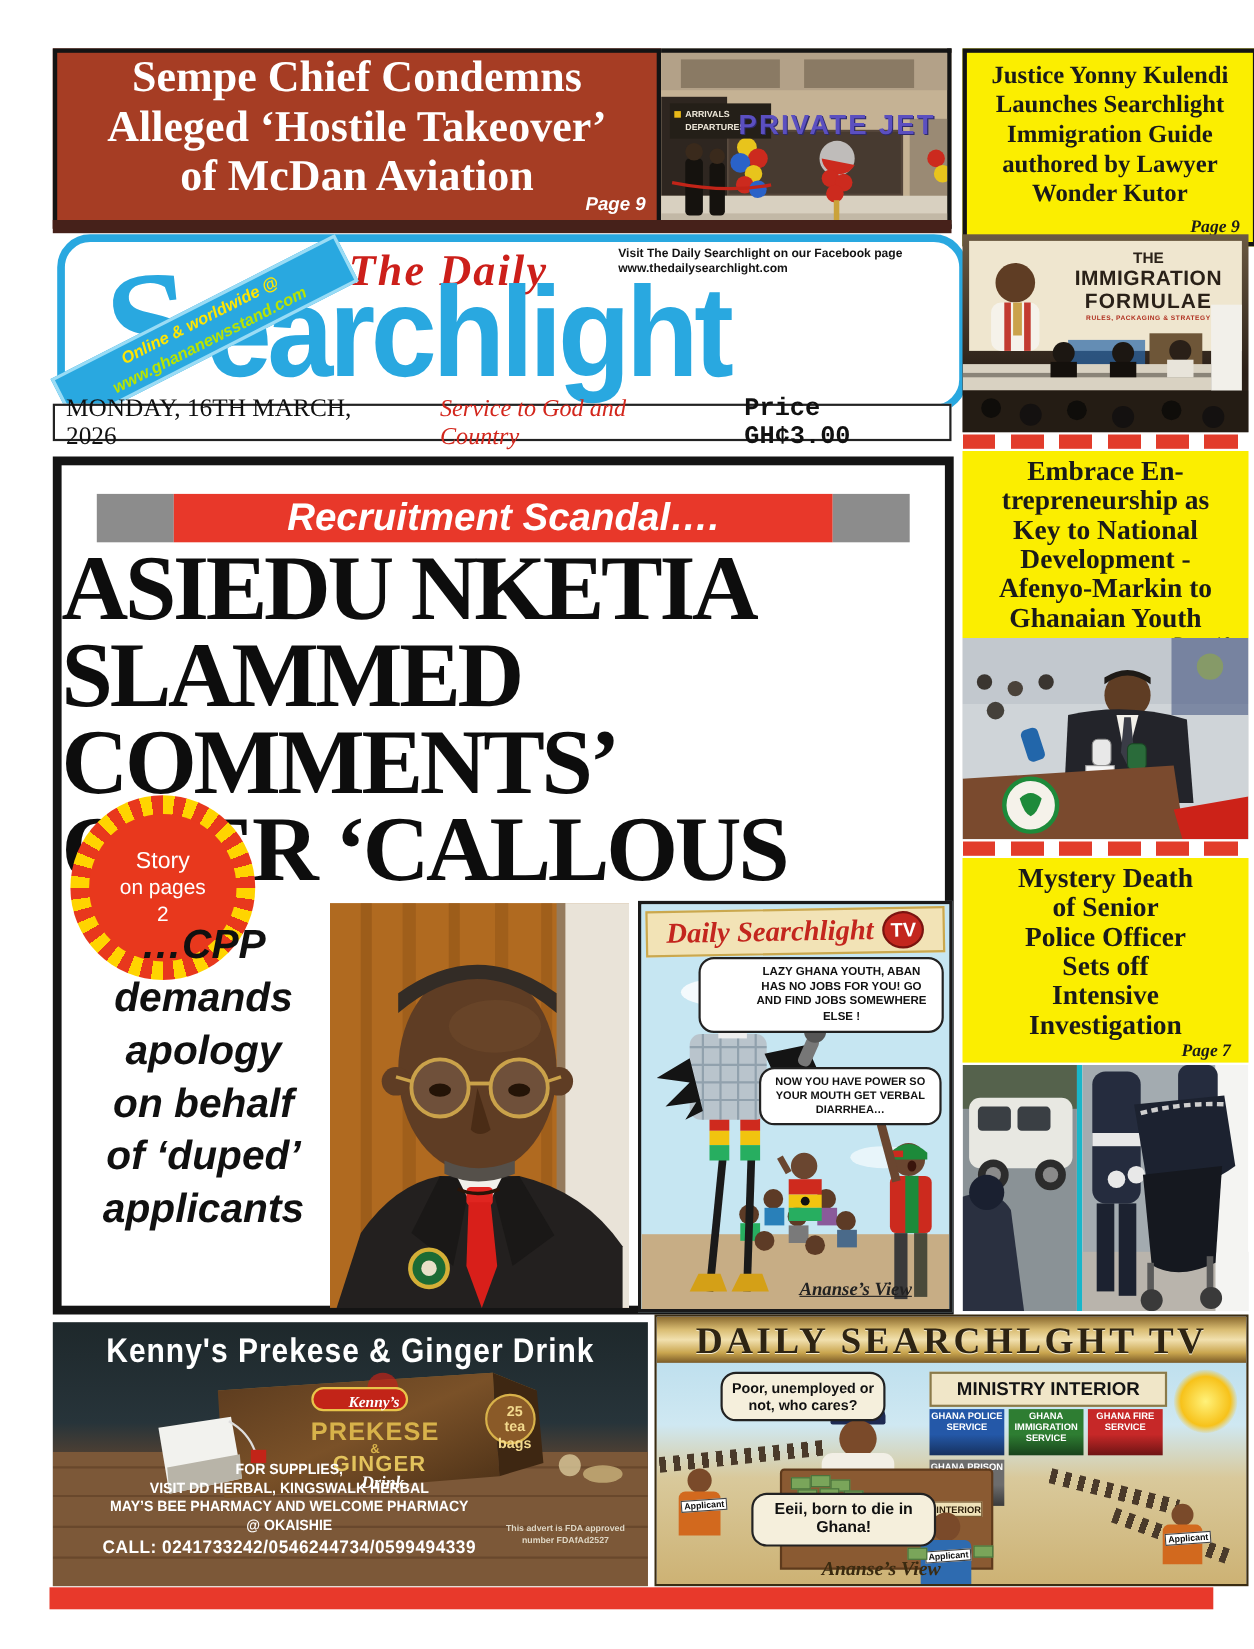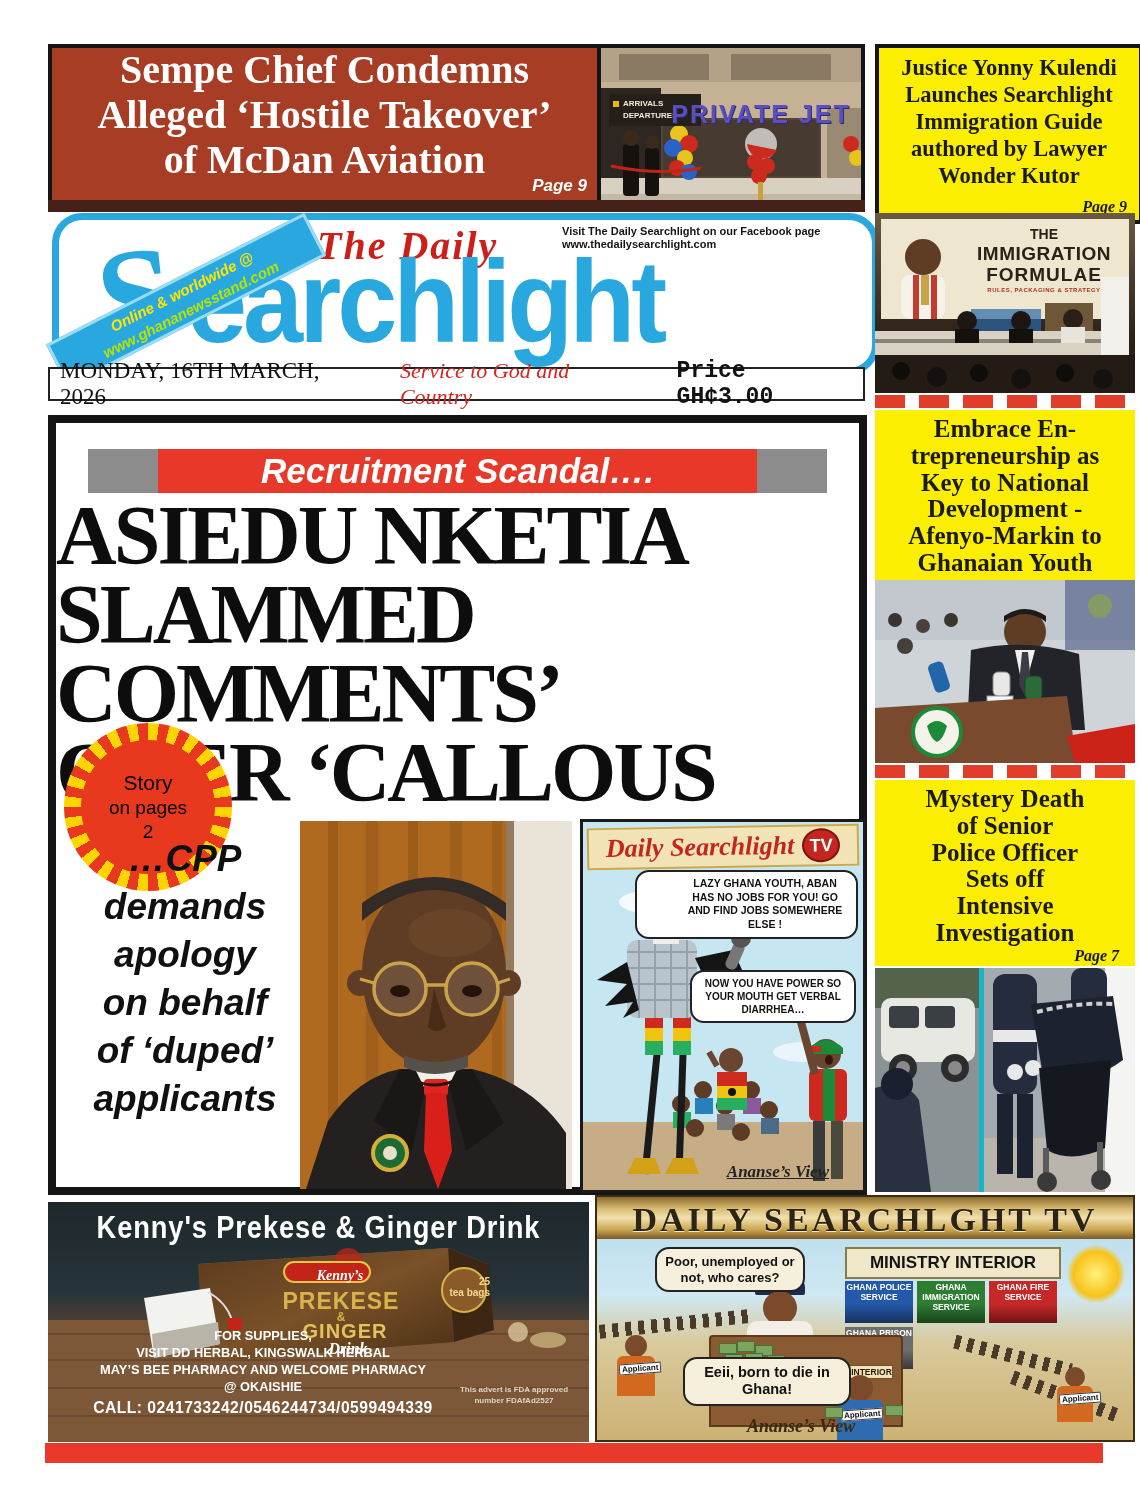--- a/index.html
+++ b/index.html
@@ -76,21 +76,21 @@
             background:#fff;}
   .kicker-row{position:absolute;left:32px;top:26px;right:32px;height:44px;display:flex;}
   .kick-gray{width:70px;background:#8c8c8c;}
   .kick-red{flex:1;background:#e8382a;color:#fff;display:flex;align-items:center;justify-content:center;
             font-weight:bold;font-style:italic;font-size:35px;}
   .headline{position:absolute;left:0;top:74px;width:100%;
             font-family:"Liberation Serif",serif;font-weight:bold;font-size:84px;line-height:.94;
             color:#0d0d0d;letter-spacing:-3px;}
   .star-badge{position:absolute;left:8px;top:300px;width:168px;height:168px;border-radius:50%;
               background:repeating-conic-gradient(#ffd400 0deg 7.5deg,#e8381d 7.5deg 15deg);}
-  .star-core{position:absolute;inset:17px;border-radius:50%;background:#e8381d;color:#000000;
+  .star-core{position:absolute;inset:17px;border-radius:50%;background:#e8381d;color:#ffffff;
              display:flex;flex-direction:column;align-items:center;justify-content:center;line-height:1.25;}
   .star-core .s1{font-size:21px;} .star-core .s2{font-size:19px;} .star-core .s3{font-size:19px;}
   .subhead{position:absolute;left:10px;top:412px;width:238px;text-align:center;font-weight:bold;
            font-style:italic;font-size:37px;line-height:1.3;color:#101010;}
   .portrait{position:absolute;left:244px;top:398px;width:272px;height:368px;overflow:hidden;}
   .cartoon1{position:absolute;left:524px;top:396px;width:286px;height:374px;border:3px solid #1a1a1a;
             box-sizing:border-box;overflow:hidden;background:#c6e6f2;}
   .c1-banner{position:absolute;left:4px;top:4px;right:4px;height:38px;background:#f2e3b6;
              border:2px solid #caa84e;transform:rotate(-1deg);display:flex;align-items:center;
              justify-content:center;gap:8px;}
@@ -112,21 +112,21 @@
   .ad-title{position:absolute;left:0;top:8px;width:100%;text-align:center;color:#fff;font-weight:bold;
             font-size:31px;letter-spacing:1px;transform:scaleX(.88);}
   .ad-overlay{position:absolute;text-align:center;}
   .ad-brand{left:250px;top:66px;width:84px;color:#fff;font-style:italic;font-weight:bold;font-size:14px;
             font-family:"Liberation Serif",serif;}
   .ad-p1{left:218px;top:86px;width:150px;color:#d8b24a;font-weight:bold;font-size:23px;letter-spacing:1px;}
   .ad-amp{left:218px;top:108px;width:150px;color:#d8b24a;font-weight:bold;font-size:12px;}
   .ad-p2{left:222px;top:118px;width:150px;color:#e3c35c;font-weight:bold;font-size:20px;letter-spacing:1px;}
   .ad-p3{left:240px;top:138px;width:120px;color:#fff;font-style:italic;font-weight:bold;font-size:16px;
          font-family:"Liberation Serif",serif;}
-  .ad-badge{left:398px;top:74px;width:44px;color:#f3da8e;font-weight:bold;font-size:10px;line-height:1.1;text-align:right;}
+  .ad-badge{left:398px;top:74px;width:44px;color:#f3da8e;font-weight:bold;font-size:13px;line-height:1.1;}
   .ad-supplies{position:absolute;left:0;bottom:24px;width:430px;text-align:center;color:#fff;
                font-weight:bold;font-size:13.5px;line-height:1.25;transform:scaleX(.95);}
   .ad-call{font-size:16.5px;letter-spacing:.5px;margin-top:2px;}
   .ad-fda{position:absolute;right:14px;bottom:36px;width:122px;color:#ded6c4;font-weight:bold;
           font-size:8px;line-height:1.4;text-align:center;}
 
   
   .cartoon2{left:595px;top:1195px;width:540px;height:247px;overflow:hidden;border:2px solid #3a2c12;
             box-sizing:border-box;}
   .c2-banner{position:absolute;left:0;top:0;width:100%;height:42px;

